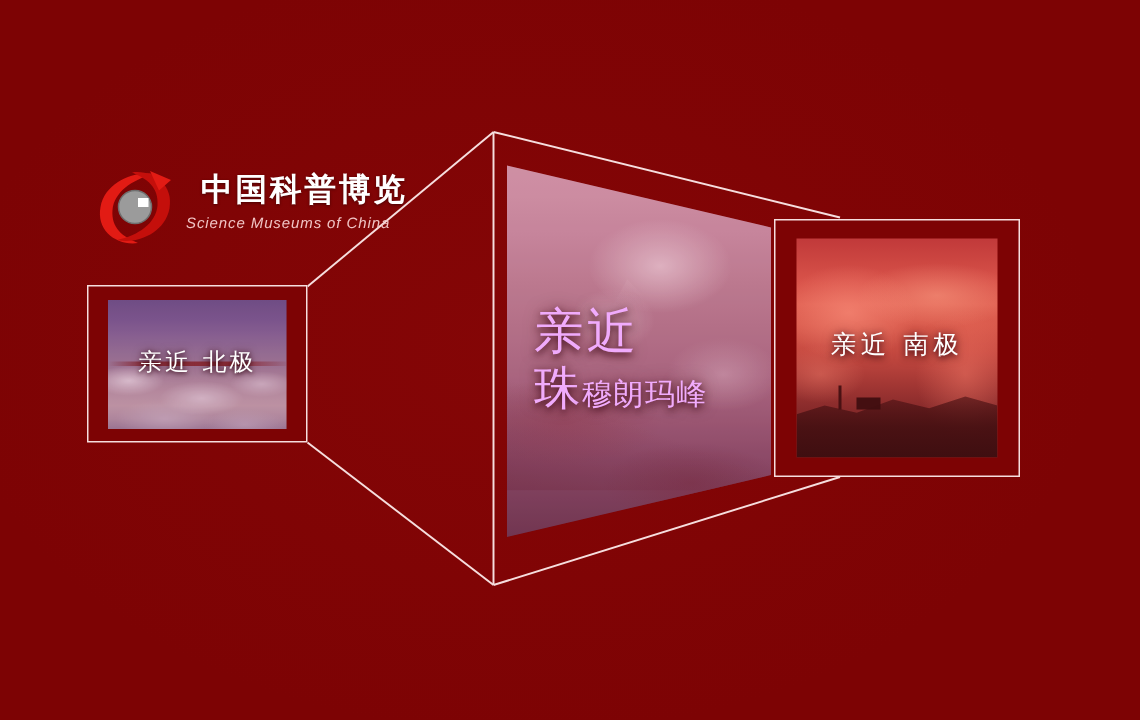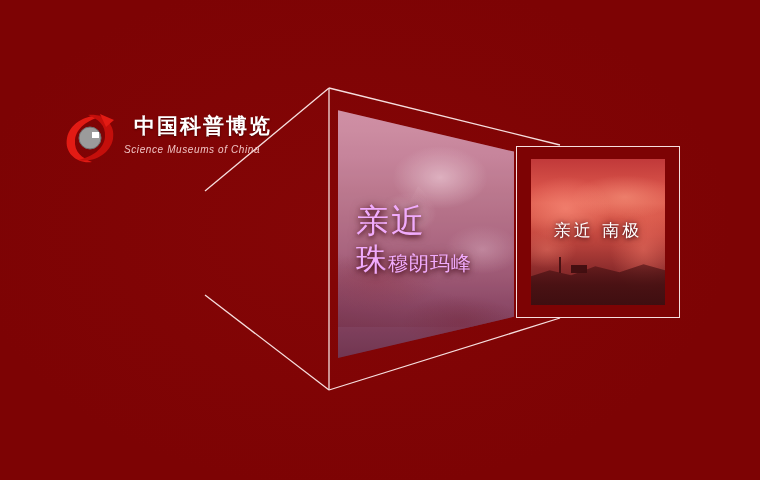--- a/index.html
+++ b/index.html
@@ -182,20 +182,26 @@
       <path d="M16 50 C30 53 48 45 51 29 C54 13 40 3 26 5 C36 9 44 15 43 27 C42 39 30 47 16 50 Z" fill="#c40f0b"></path>
       <path d="M38 4 L52 10 L44 17 Z" fill="#e21b14"></path>
       <circle cx="28" cy="28" r="11" fill="#9b9b9b"></circle>
       <circle cx="28" cy="28" r="11" fill="none" stroke="#6f6f6f" stroke-width="1"></circle>
       <rect x="30" y="22" width="7" height="6" fill="#ffffff"></rect>
     </svg>
     <div class="logo-cn">中国科普博览</div>
     <div class="logo-en">Science  Museums  of  China</div>
   </div>
 
+  <div class="panel-left">
+    <div class="photo">
+      <div class="tint"></div>
+      <div class="cap">亲近  北极</div>
+    </div>
+  </div>
 
   <div class="panel-center">
     <div class="photo">
       <div class="peak"></div>
       <div class="ridge"></div>
       <div class="tint"></div>
     </div>
     <div class="cap">
       <span class="cap-l1">亲近</span>
       <span class="cap-l2"><span class="big">珠</span><span class="rest">穆朗玛峰</span></span>

